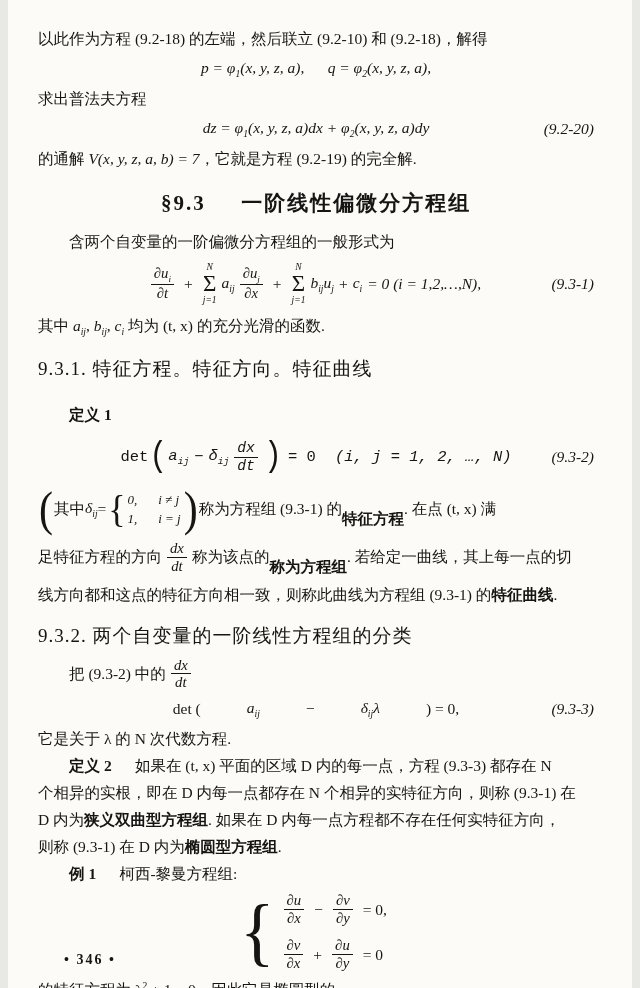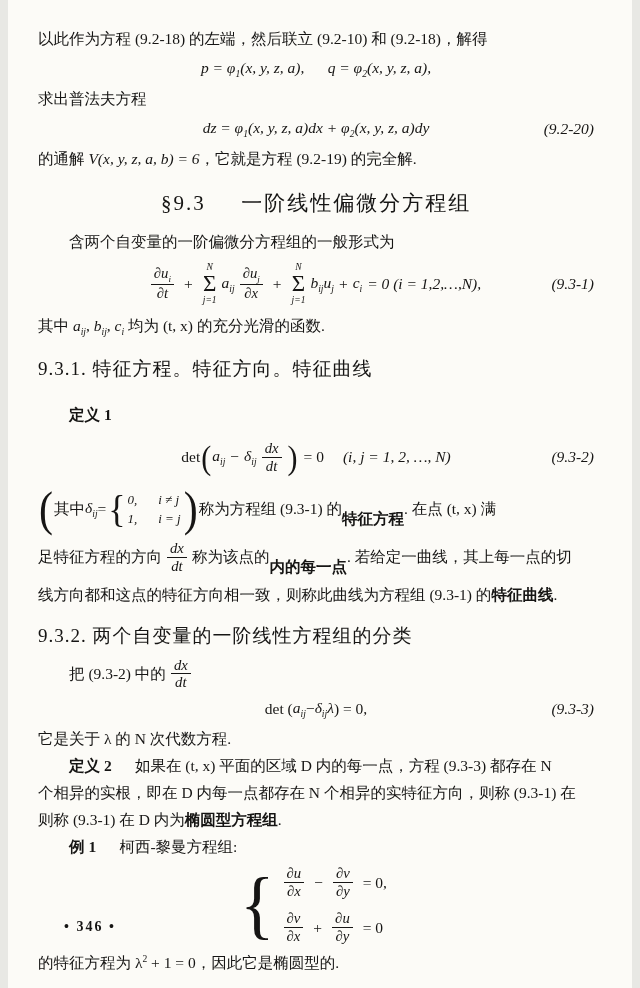--- a/index.html
+++ b/index.html
@@ -8,21 +8,21 @@
     background:#fcfbf7;color:#161514;overflow:hidden;
     font-family:"Liberation Serif","DejaVu Serif",serif;
   }
   .content{position:absolute;left:0;top:0;right:0;padding:24px 38px 0 30px;
     font-size:15.5px;line-height:1.55;}
   .tline{margin:3px 0;white-space:nowrap;}
   .indent{padding-left:2em;}
   .bold{font-weight:bold;margin-top:20px;}
   .gap2{display:inline-block;width:1em;}
 
-  .sec-title{font-size:21px;font-weight:normal;text-align:center;
+  .sec-title{font-size:21px;font-weight:bold;text-align:center;
     letter-spacing:2px;margin:16px 0 10px 0;}
   .sub-head{font-size:19px;margin:14px 0 6px 0;letter-spacing:1px;white-space:nowrap;}
 
   .eqrow{position:relative;display:flex;justify-content:center;align-items:center;
     margin:5px 0;white-space:nowrap;}
   .eqnum{position:absolute;right:0;top:50%;transform:translateY(-50%);font-style:italic;}
   .mi{font-style:italic;}
   .mo{margin:0 5px;}
   sub{font-size:0.62em;font-style:italic;}
   sup{font-size:0.62em;}
@@ -48,21 +48,21 @@
   .eq-tall{min-height:50px;}
   .para-row{display:flex;align-items:center;white-space:nowrap;margin:4px 0;}
 
   .system{display:flex;justify-content:center;align-items:center;margin:6px 0;}
   .sbrace{font-size:72px;font-weight:400;line-height:0.9;transform:scaleY(1.05);
     display:inline-block;margin-right:4px;}
   .scol{display:inline-flex;flex-direction:column;gap:10px;}
   .sline{display:flex;align-items:center;white-space:nowrap;font-style:italic;}
   .sline .mo{font-style:normal;}
 
-  .footer{position:absolute;left:56px;top:919px;font-size:14px;font-weight:bold;
+  .footer{position:absolute;left:56px;top:952px;font-size:14px;font-weight:bold;
     letter-spacing:2px;}
 </style>
 </head>
 <body>
 
 <div class="page">
   <div class="content">
 
     <div class="tline">以此作为方程 (9.2-18) 的左端，然后联立 (9.2-10) 和 (9.2-18)，解得</div>
 
@@ -77,21 +77,21 @@
     <div class="tline">求出普法夫方程</div>
 
     <div class="eqrow">
       <span class="mi">
         <span>dz = φ</span><sub>1</sub><span>(x, y, z, a)dx + φ</span><sub>2</sub><span>(x, y, z, a)dy</span>
       </span>
       <span class="eqnum">(9.2-20)</span>
     </div>
 
     <div class="tline">
-      <span>的通解 </span><span class="mi">V(x, y, z, a, b) = 6</span><span>，它就是方程 (9.2-19) 的完全解.</span>
+      <span>的通解 </span><span class="mi">V(x, y, z, a, b) = 7</span><span>，它就是方程 (9.2-19) 的完全解.</span>
     </div>
 
     <div class="sec-title">
       <span>§9.3</span>
       <span class="gap2"></span>
       <span>一阶线性偏微分方程组</span>
     </div>
 
     <div class="tline indent">含两个自变量的一阶偏微分方程组的一般形式为</div>
 
@@ -128,21 +128,21 @@
 
     <div class="tline">
       <span>其中 </span><span class="mi"><span>a</span><sub>ij</sub></span><span>, </span><span class="mi"><span>b</span><sub>ij</sub></span><span>, </span><span class="mi"><span>c</span><sub>i</sub></span><span> 均为 (t, x) 的充分光滑的函数.</span>
     </div>
 
     <div class="sub-head">9.3.1. 特征方程。特征方向。特征曲线</div>
 
     <div class="tline indent bold">定义 1</div>
 
     <div class="eqrow eq-tall">
-      <span style="display:inline-flex;align-items:center;">
+      <span style="display:inline-flex;align-items:center;font-family:Liberation Mono, monospace;">
         <span>det</span>
         <span class="bigp">(</span>
         <span class="mi"><span>a</span><sub>ij</sub></span>
         <span class="mo">−</span>
         <span class="mi"><span>δ</span><sub>ij</sub></span>
         <span class="frac">
           <span class="fn">dx</span>
           <span class="fd">dt</span>
         </span>
         <span class="bigp">)</span>
@@ -170,58 +170,61 @@
         <span>. 在点 (t, x) 满</span>
     </div>
 
     <div class="para-row">
       <span>足特征方程的方向 </span>
       <span class="frac">
         <span class="fn">dx</span>
         <span class="fd">dt</span>
       </span>
       <span> 称为该点的</span>
-        <span class="bold">内的每一点</span>
+        <span class="bold">称为方程组</span>
         <span>. 若给定一曲线，其上每一点的切</span>
     </div>
 
     <div class="tline">
       <span>线方向都和这点的特征方向相一致，则称此曲线为方程组 (9.3-1) 的</span><span class="bold">特征曲线</span><span>.</span>
     </div>
 
     <div class="sub-head">9.3.2. 两个自变量的一阶线性方程组的分类</div>
 
     <div class="para-row indent">
       <span>把 (9.3-2) 中的 </span>
       <span class="frac">
         <span class="fn">dx</span>
         <span class="fd">dt</span>
       </span>
     </div>
 
     <div class="eqrow">
-      <span style="display:inline-flex;align-items:center;">
+      <span style="display:inline-flex;align-items:center;gap:46px;">
         <span>det (</span>
         <span class="mi"><span>a</span><sub>ij</sub></span>
         <span> − </span>
         <span class="mi"><span>δ</span><sub>ij</sub><span>λ</span></span>
         <span>) = 0,</span>
       </span>
       <span class="eqnum">(9.3-3)</span>
     </div>
 
     <div class="tline">它是关于 λ 的 N 次代数方程.</div>
 
     <div class="tline indent">
       <span class="bold">定义 2</span>
       <span class="gap2"></span>
       <span>如果在 (t, x) 平面的区域 D 内的每一点，方程 (9.3-3) 都存在 N</span>
     </div>
     <div class="tline">个相异的实根，即在 D 内每一点都存在 N 个相异的实特征方向，则称 (9.3-1) 在</div>
     <div class="tline">
+      <span>D 内为</span><span class="bold">狭义双曲型方程组</span><span>. 如果在 D 内每一点方程都不存在任何实特征方向，</span>
+    </div>
+    <div class="tline">
       <span>则称 (9.3-1) 在 D 内为</span><span class="bold">椭圆型方程组</span><span>.</span>
     </div>
 
     <div class="tline indent">
       <span class="bold">例 1</span>
       <span class="gap2"></span>
       <span>柯西-黎曼方程组:</span>
     </div>
 
     <div class="system">

